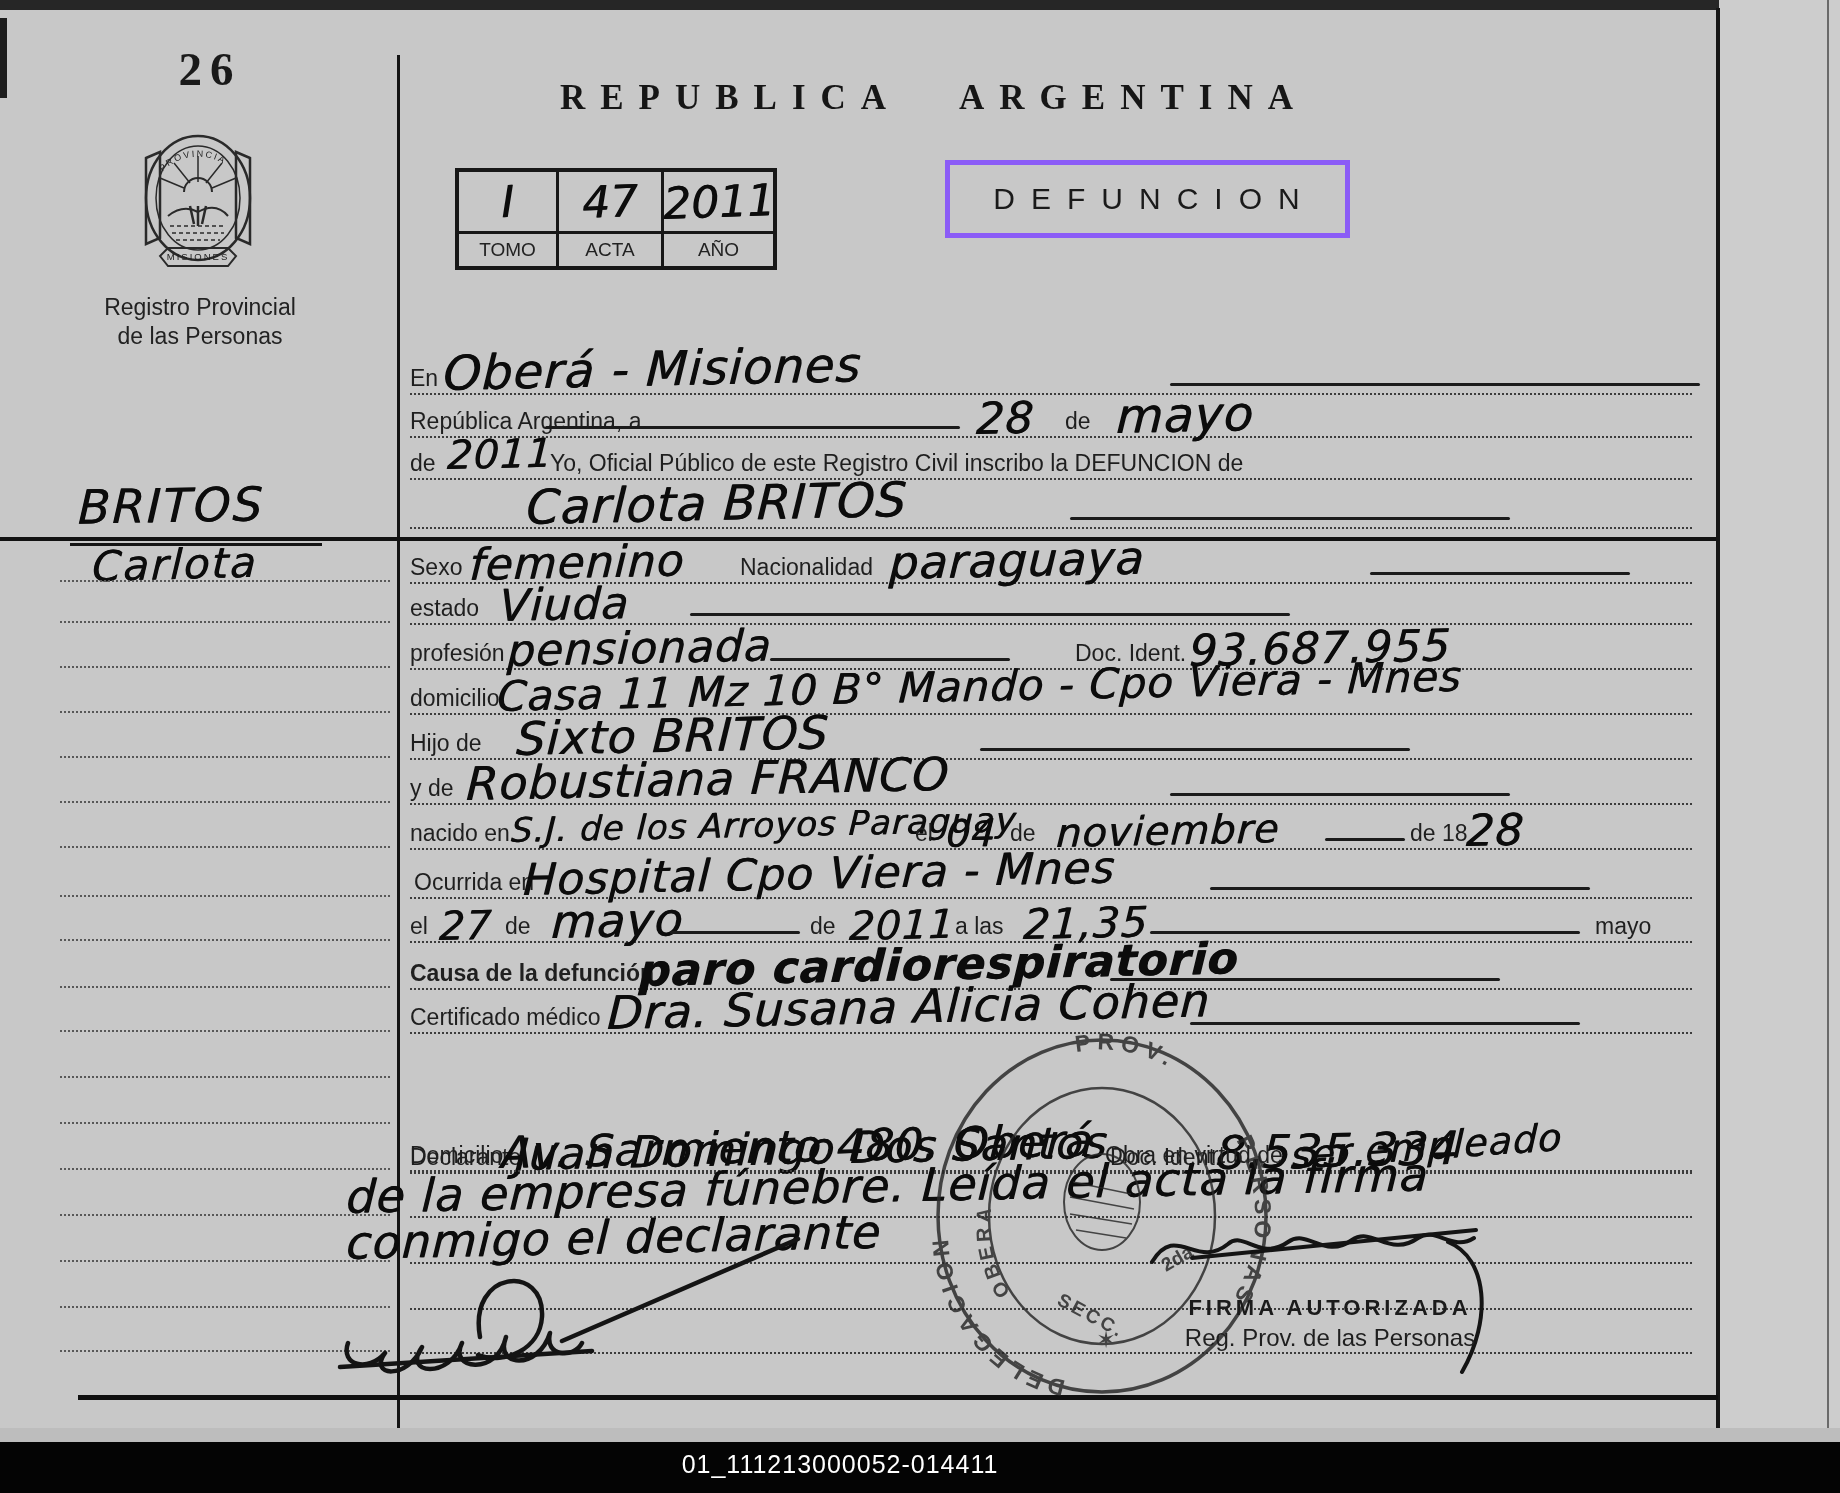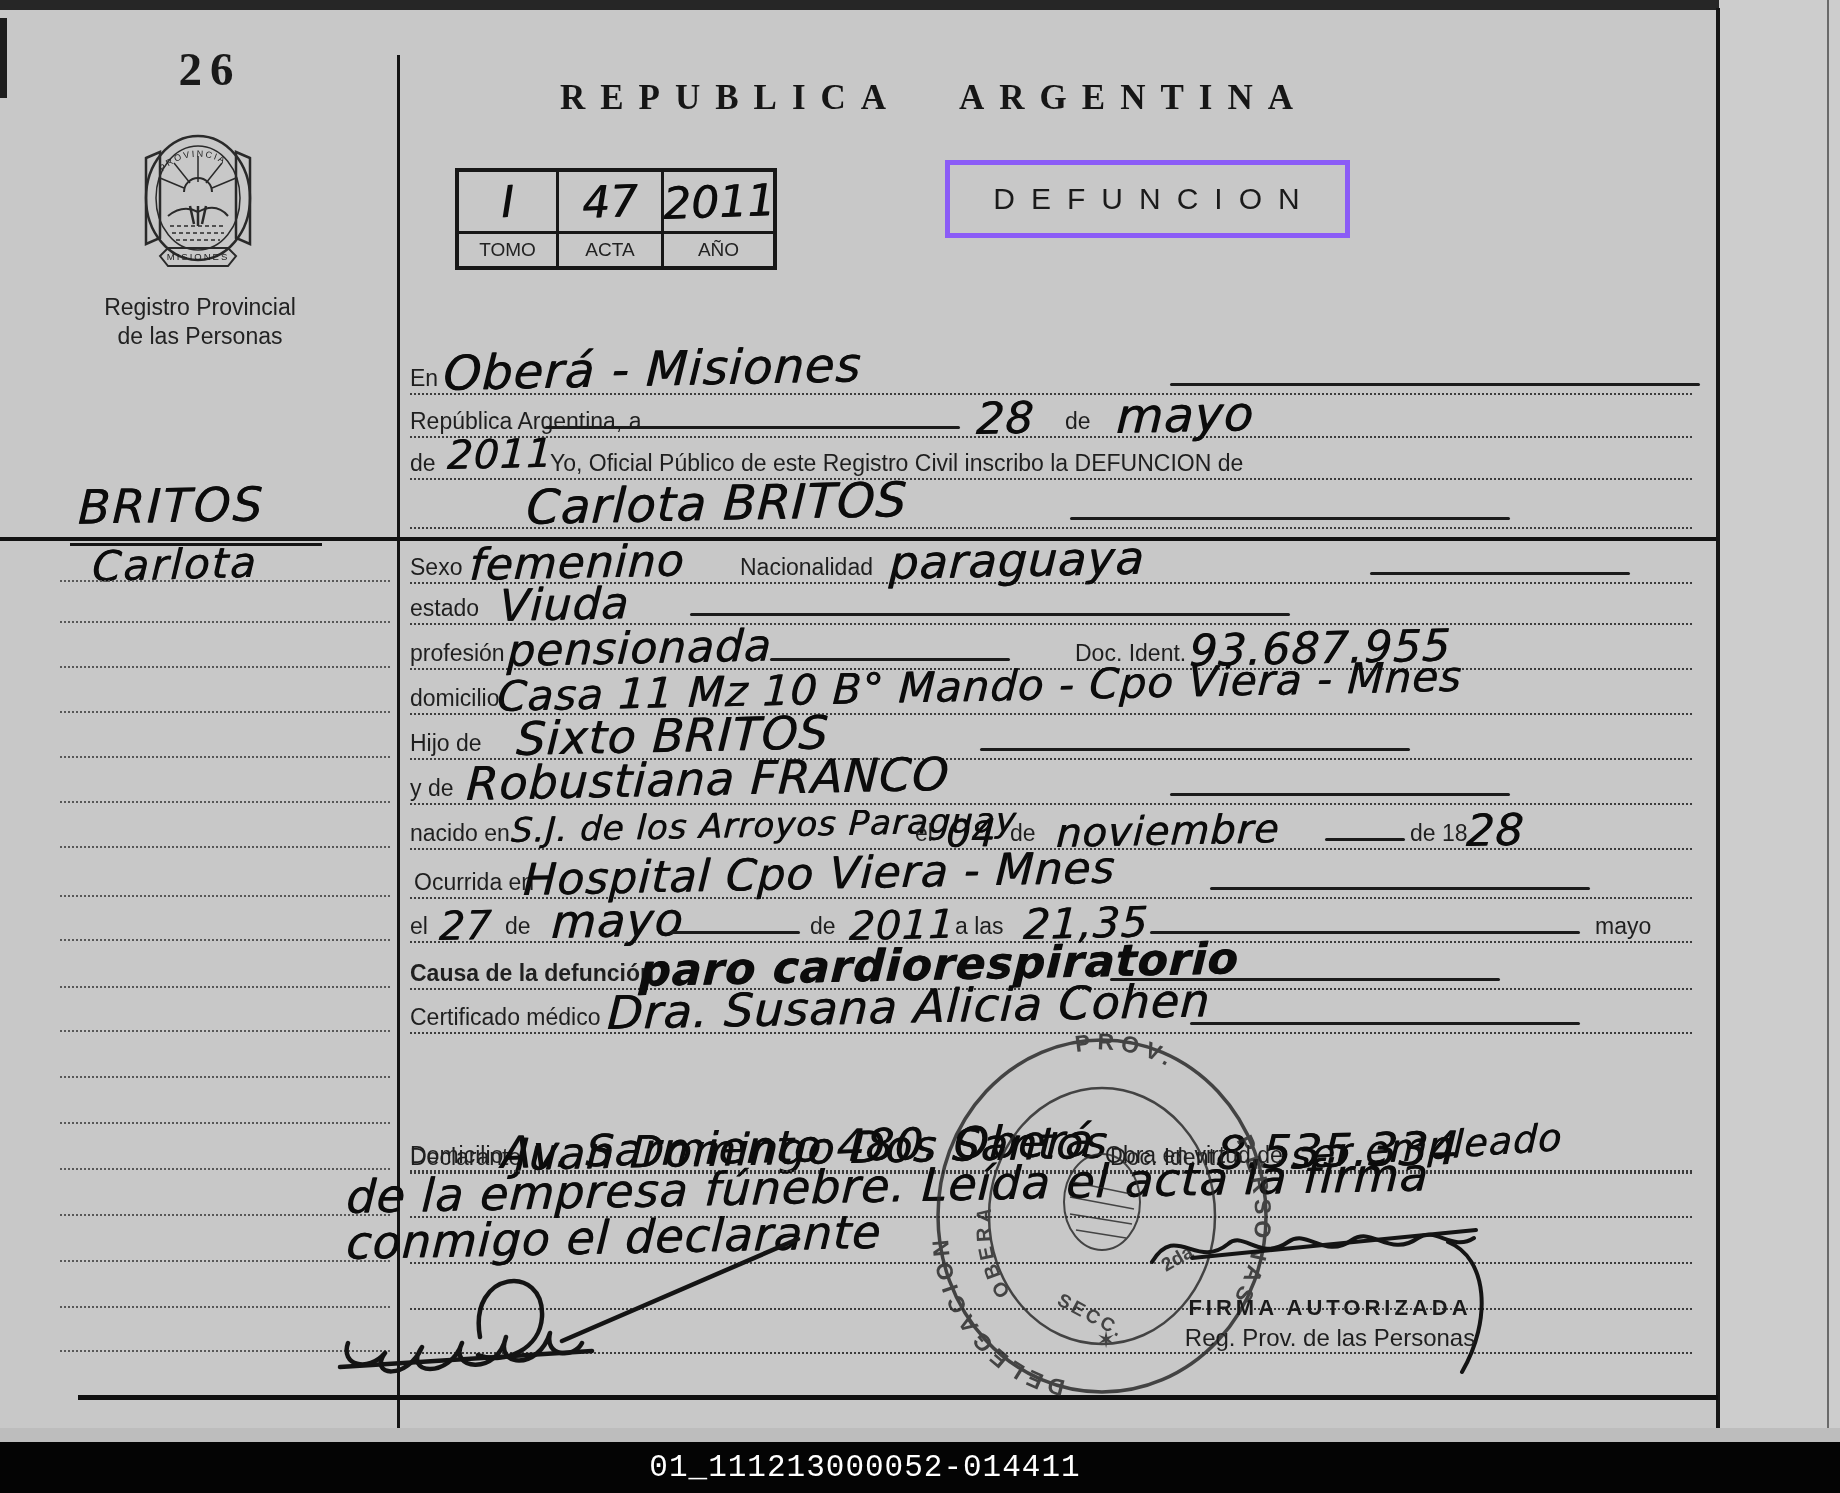--- a/index.html
+++ b/index.html
@@ -10,21 +10,21 @@
   .edge-left-nub{position:absolute;left:0;top:18px;width:7px;height:80px;background:#1d1d1d;}
   .right-strip{position:absolute;left:1719px;top:0;width:121px;height:1493px;background:#cdcdcd;}
   .vrule-main{position:absolute;left:1716px;top:8px;width:4px;height:1434px;background:#161616;}
   .vrule-edge{position:absolute;left:1827px;top:0;width:2px;height:1493px;background:#6a6a6a;}
   .vrule-col{position:absolute;left:397px;top:55px;width:3px;height:1387px;background:#141414;}
   .sep-bold{position:absolute;left:0;top:537px;width:1716px;height:4px;background:#121212;}
   .bottom-bold{position:absolute;left:78px;top:1395px;width:1640px;height:5px;background:#101010;}
   .pre-bar{position:absolute;left:0;top:1428px;width:1840px;height:14px;background:#bdbdbd;}
   .footer-bar{position:absolute;left:0;top:1442px;width:1840px;height:51px;background:#040404;}
   .footer-code{position:absolute;left:0;top:1450px;width:1680px;text-align:center;color:#fff;
-        font-family:Liberation Mono, monospace;font-size:31px;letter-spacing:1px;padding-left:25px;}
+        font-family:Liberation Sans, sans-serif;font-size:25px;letter-spacing:1px;}
   
   .page-num{position:absolute;left:150px;top:42px;width:120px;text-align:center;
         font-family:"Liberation Serif",serif;font-size:47px;font-weight:bold;letter-spacing:8px;color:#1a1a1a;}
   .registry{position:absolute;left:60px;top:293px;width:280px;text-align:center;
         font-size:23px;line-height:29px;color:#222;}
   .mdot{position:absolute;left:60px;width:330px;height:0;border-bottom:2px dotted #585858;}
   .margin-name{position:absolute;color:#0c0c0c;font-family:"DejaVu Sans",sans-serif;
         font-style:italic;letter-spacing:2px;text-shadow:0.6px 0 0 #0c0c0c;}
   .britos-line{position:absolute;left:70px;top:543px;width:252px;height:3px;background:#141414;}
   

